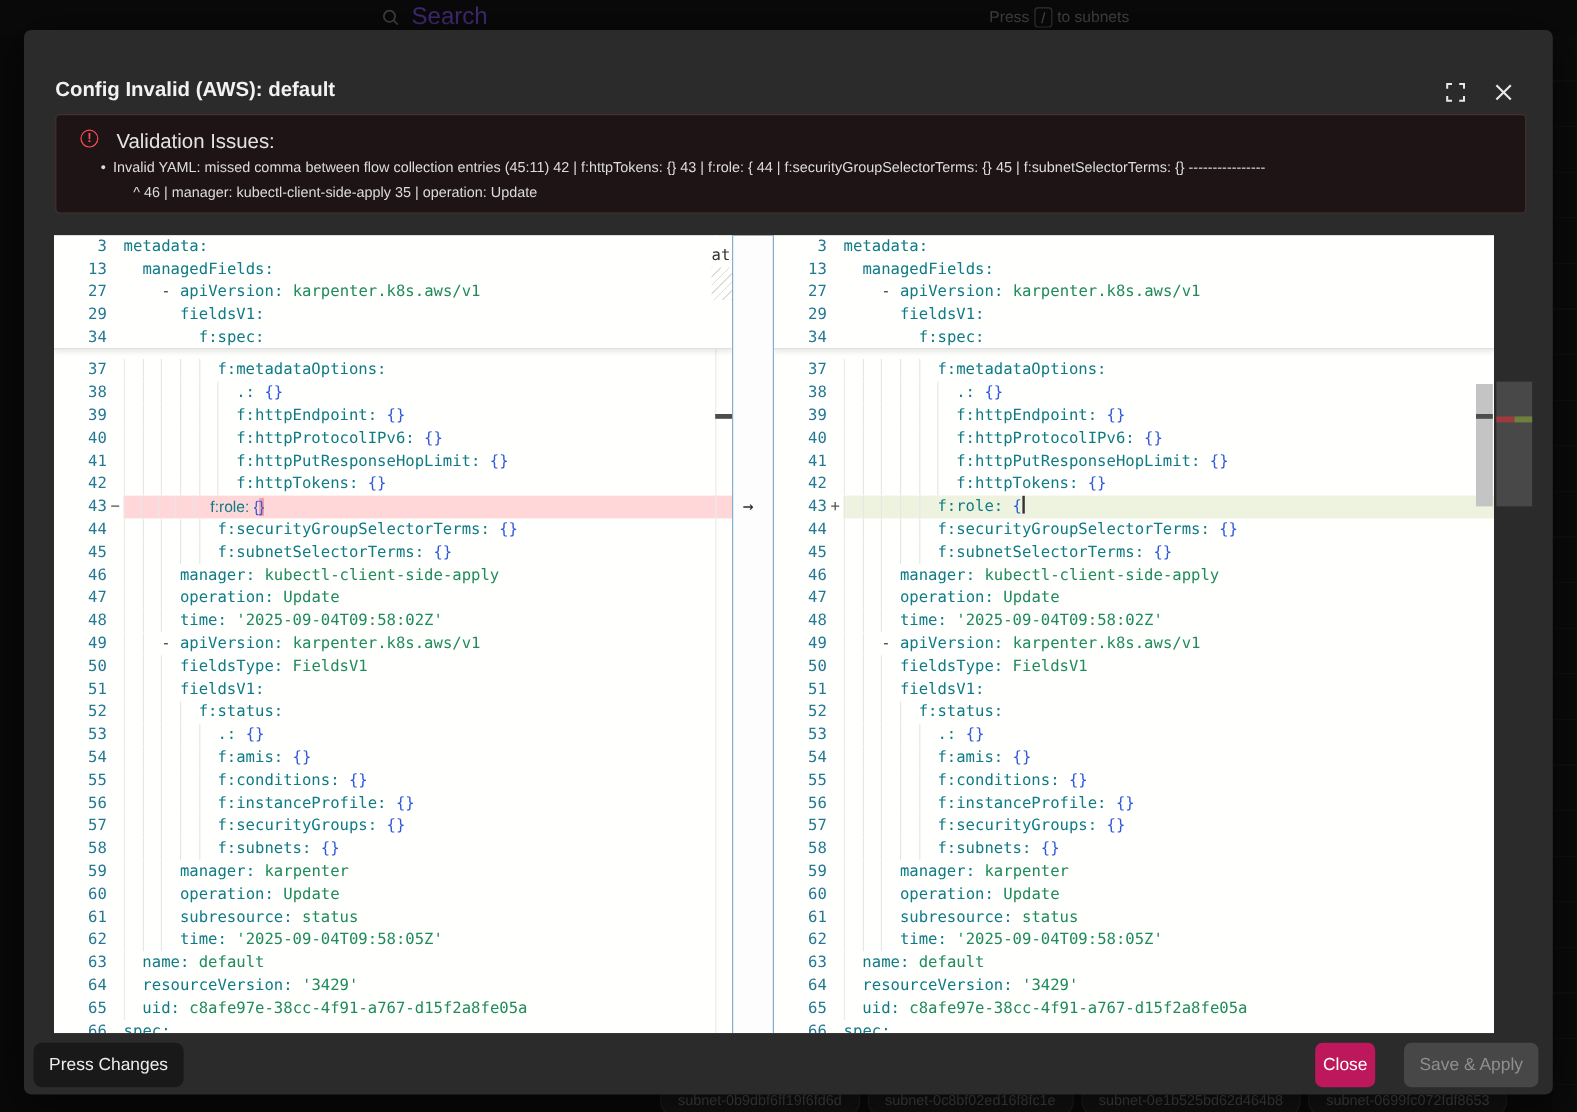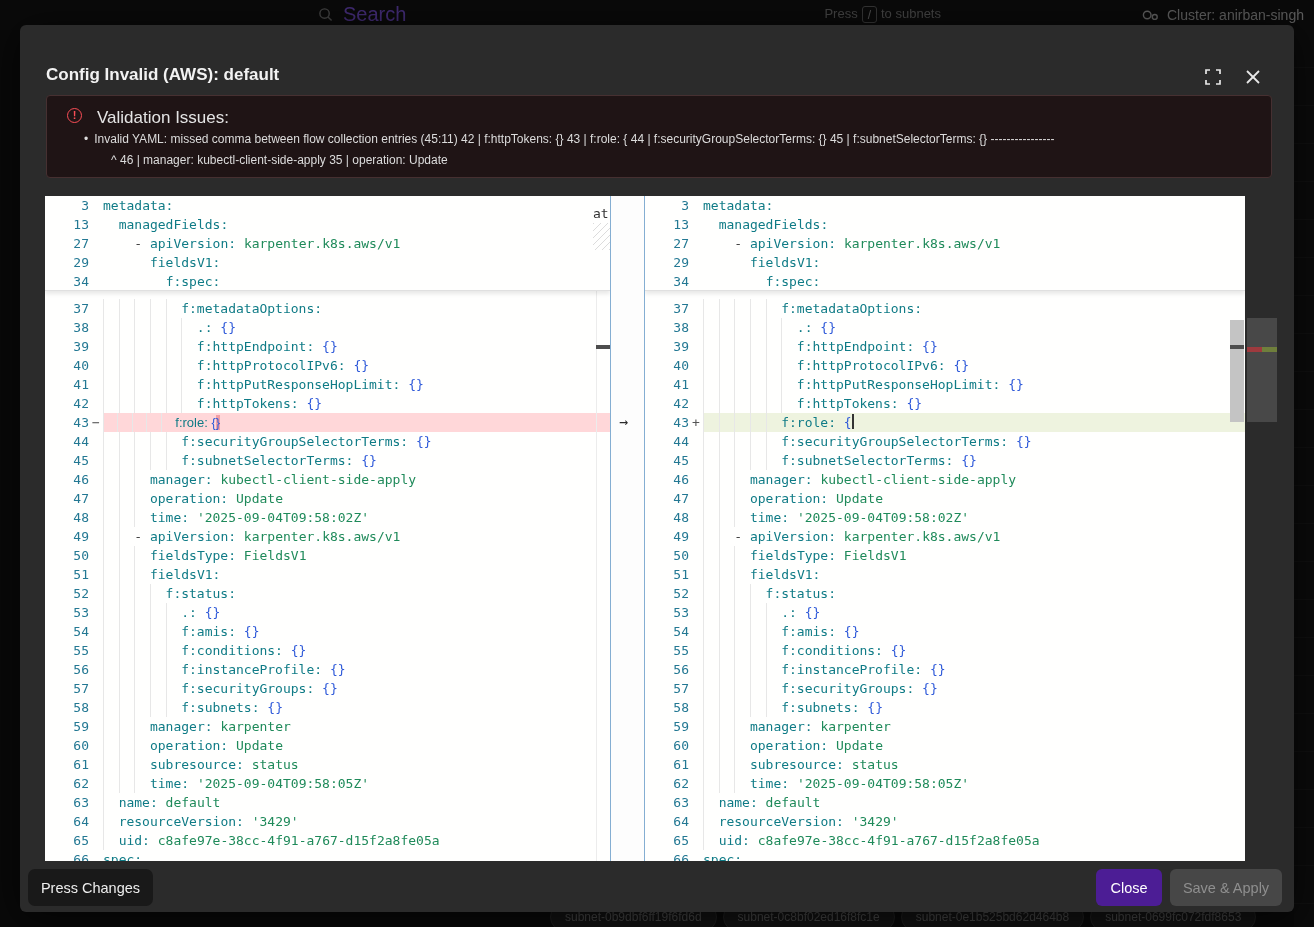--- a/index.html
+++ b/index.html
@@ -75,21 +75,21 @@
   .scroll-slider { position:absolute; left:1185px; top:124px; width:14px; height:102px; background:#c4c4c4; z-index:4;}
   .scroll-dash { position:absolute; left:1185px; top:149px; width:14px; height:4px; background:#4d4d4d; z-index:5;}
   .ruler-box { position:absolute; left:1202px; top:122px; width:30px; height:104px; background:#484848; z-index:4;}
   .ruler-red { position:absolute; left:1202px; top:151px; width:15px; height:5px; background:#9e3a3e; z-index:5;}
   .ruler-green { position:absolute; left:1217px; top:151px; width:15px; height:5px; background:#6f7f3c; z-index:5;}
 
   
   .btn { position:absolute; height:37px; border:none; border-radius:7px; font-size:14.5px;
          font-family:"Liberation Sans", sans-serif; cursor:pointer; }
   .btn-undo { left:8px; top:844px; width:125px; background:#191919; color:#ededed; }
-  .btn-close { left:1076px; top:844px; width:66px; background:#4c1d95; color:#ffffff; border-radius:6px;}
+  .btn-close { left:1076px; top:844px; width:50px; background:#be185d; color:#ffffff; border-radius:6px;}
   .btn-save { left:1150px; top:844px; width:112px; background:#474747; color:#8f8f8f; border-radius:6px; cursor:default;}
 
   .mag svg, .cluster svg { display:block; }
 </style>
 </head>
 <body>
 
 <div class="page">
 
   <div class="topbar">
@@ -99,29 +99,20 @@
             <circle cx="7" cy="7" r="5" fill="none" stroke="#8d8d8d" stroke-width="1.5"></circle>
             <line x1="10.6" y1="10.6" x2="14.5" y2="14.5" stroke="#8d8d8d" stroke-width="1.5"></line>
           </svg>
       </span>
       <span class="search-ph">Search</span>
       <span class="press-hint">
         <span>Press</span>
         <span class="kbd">/</span>
         <span>to subnets</span>
       </span>
-    </div>
-    <div class="cluster">
-      <span>
-        <svg width="17" height="14" viewBox="0 0 18 14">
-            <circle cx="5.5" cy="7" r="4" fill="none" stroke="#c6c6c6" stroke-width="1.5"></circle>
-            <circle cx="13.5" cy="9" r="2.6" fill="none" stroke="#c6c6c6" stroke-width="1.5"></circle>
-          </svg>
-      </span>
-      <span>Cluster: anirban-singh</span>
     </div>
   </div>
   <div class="bg-col"></div>
   <div class="chips">
       <div class="chip">subnet-0b9dbf6ff19f6fd6d</div>
       <div class="chip">subnet-0c8bf02ed16f8fc1e</div>
       <div class="chip">subnet-0e1b525bd62d464b8</div>
       <div class="chip">subnet-0699fc072fdf8653</div>
     </div>
 

